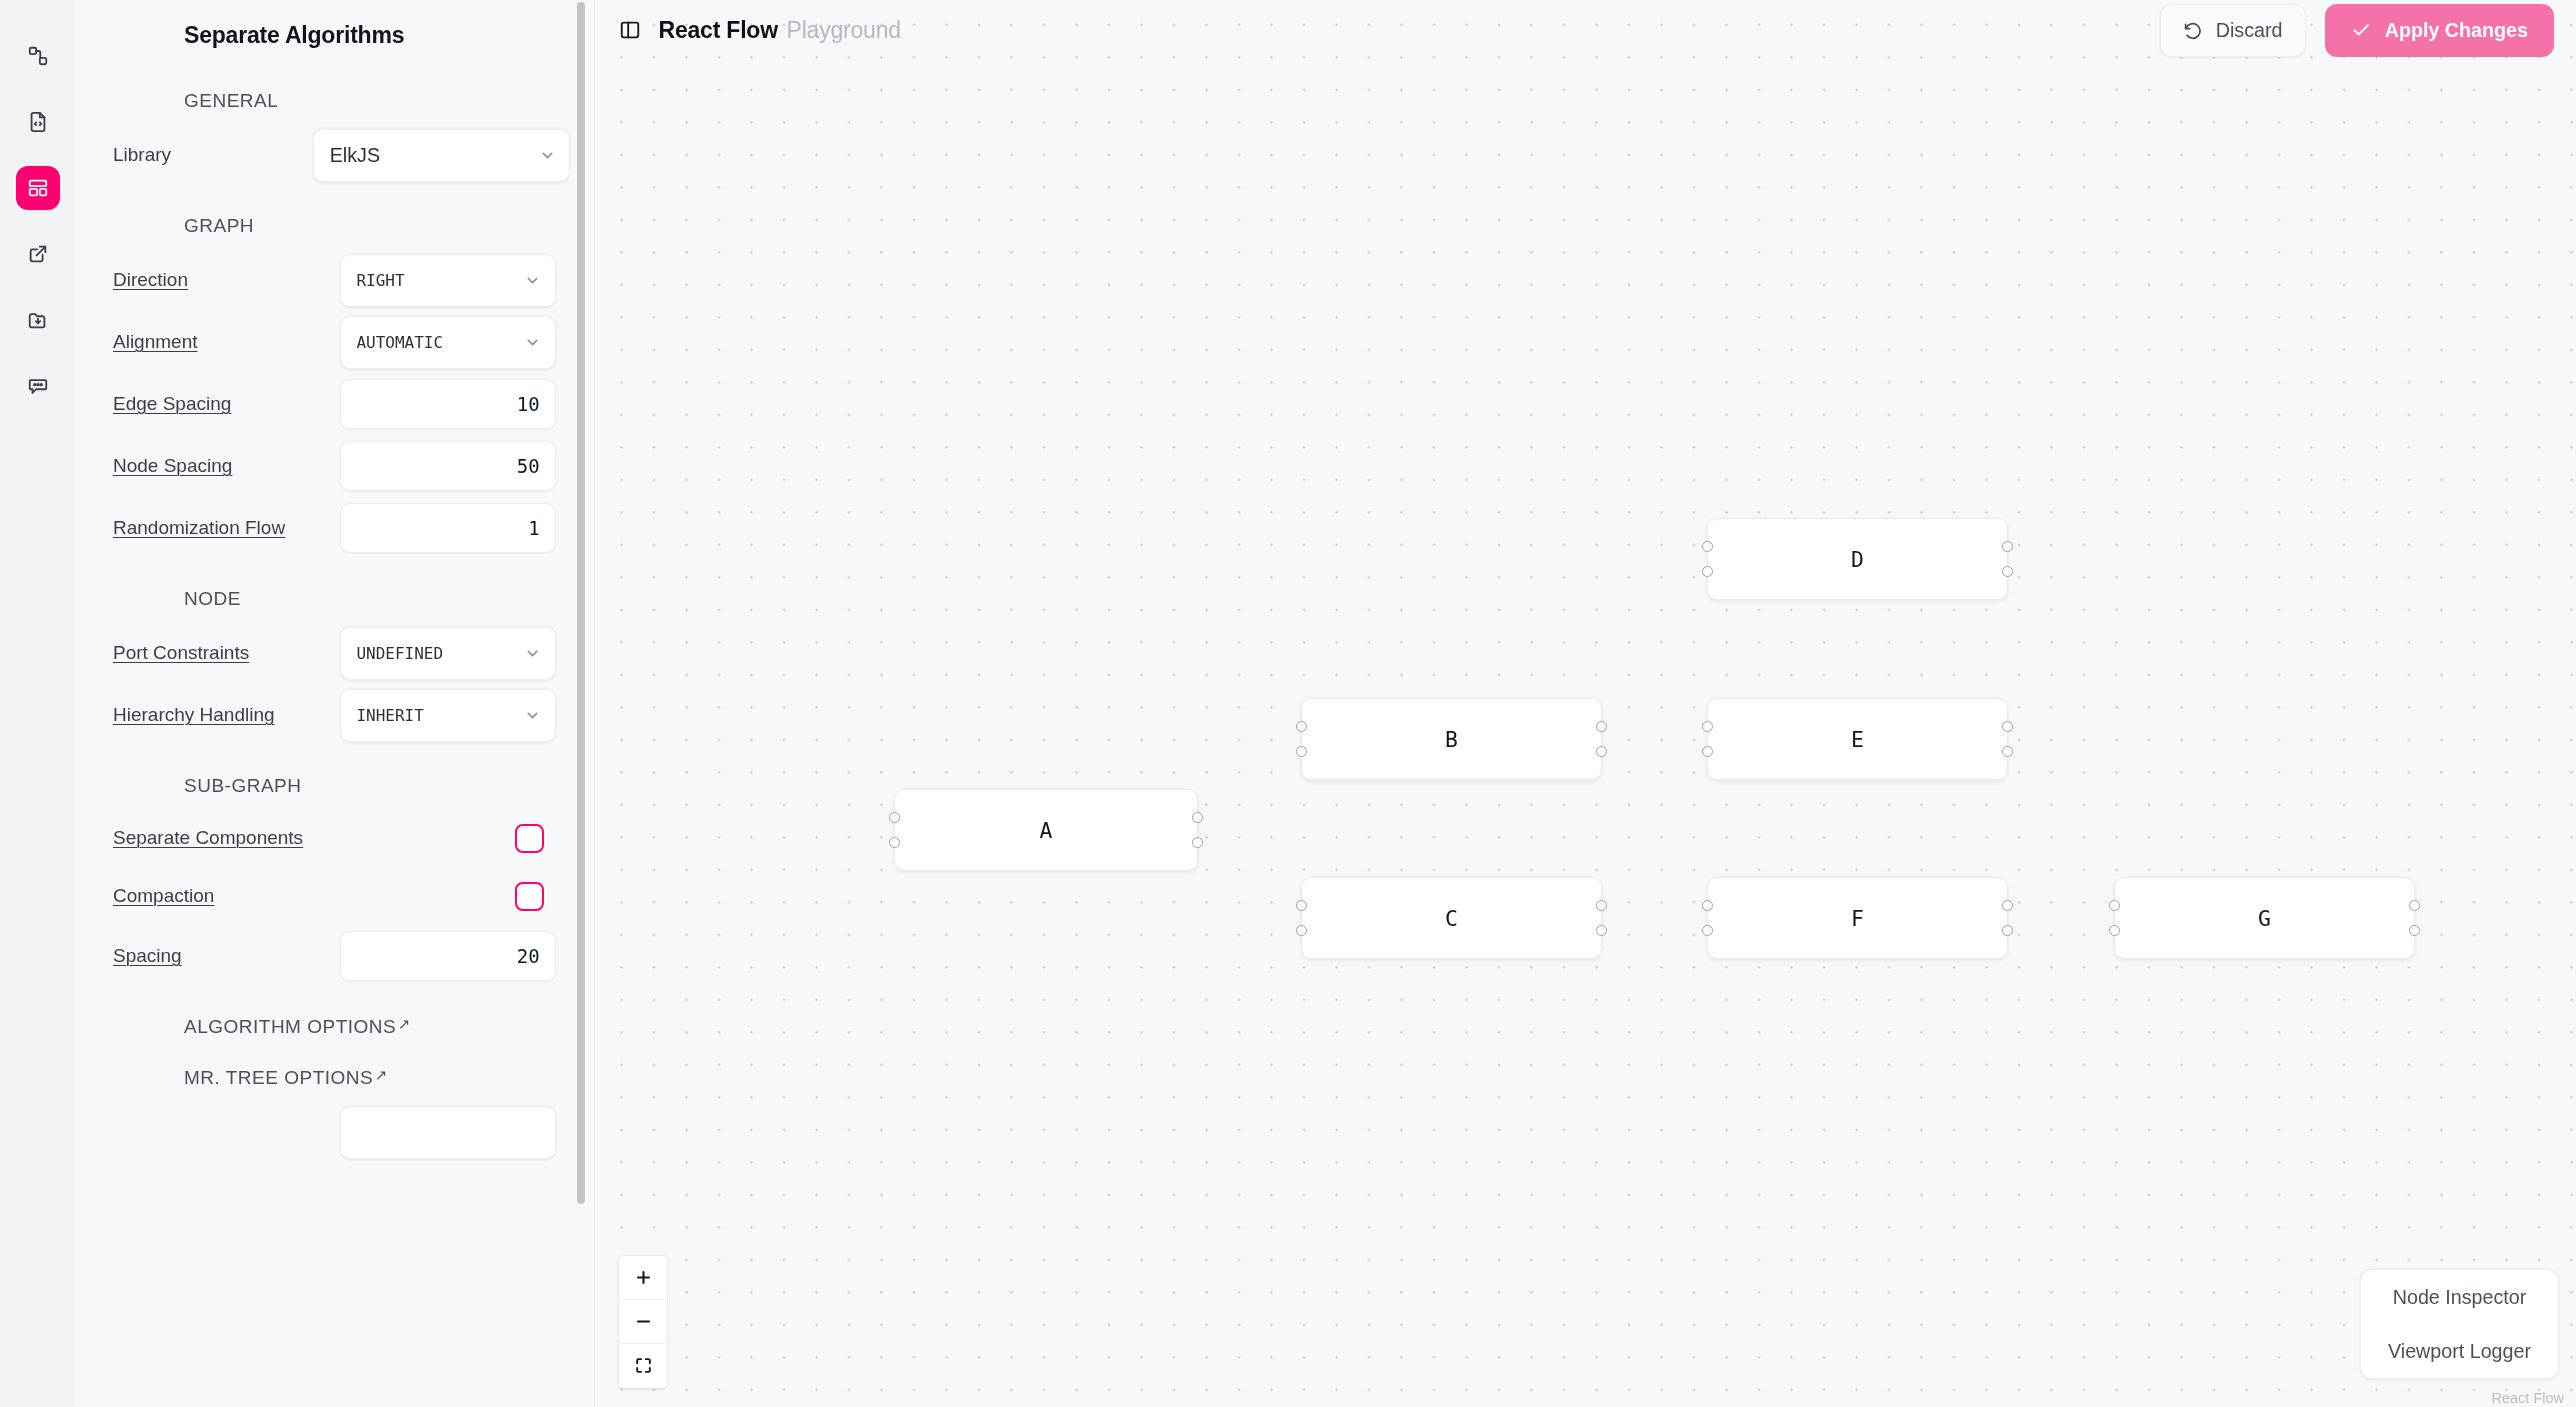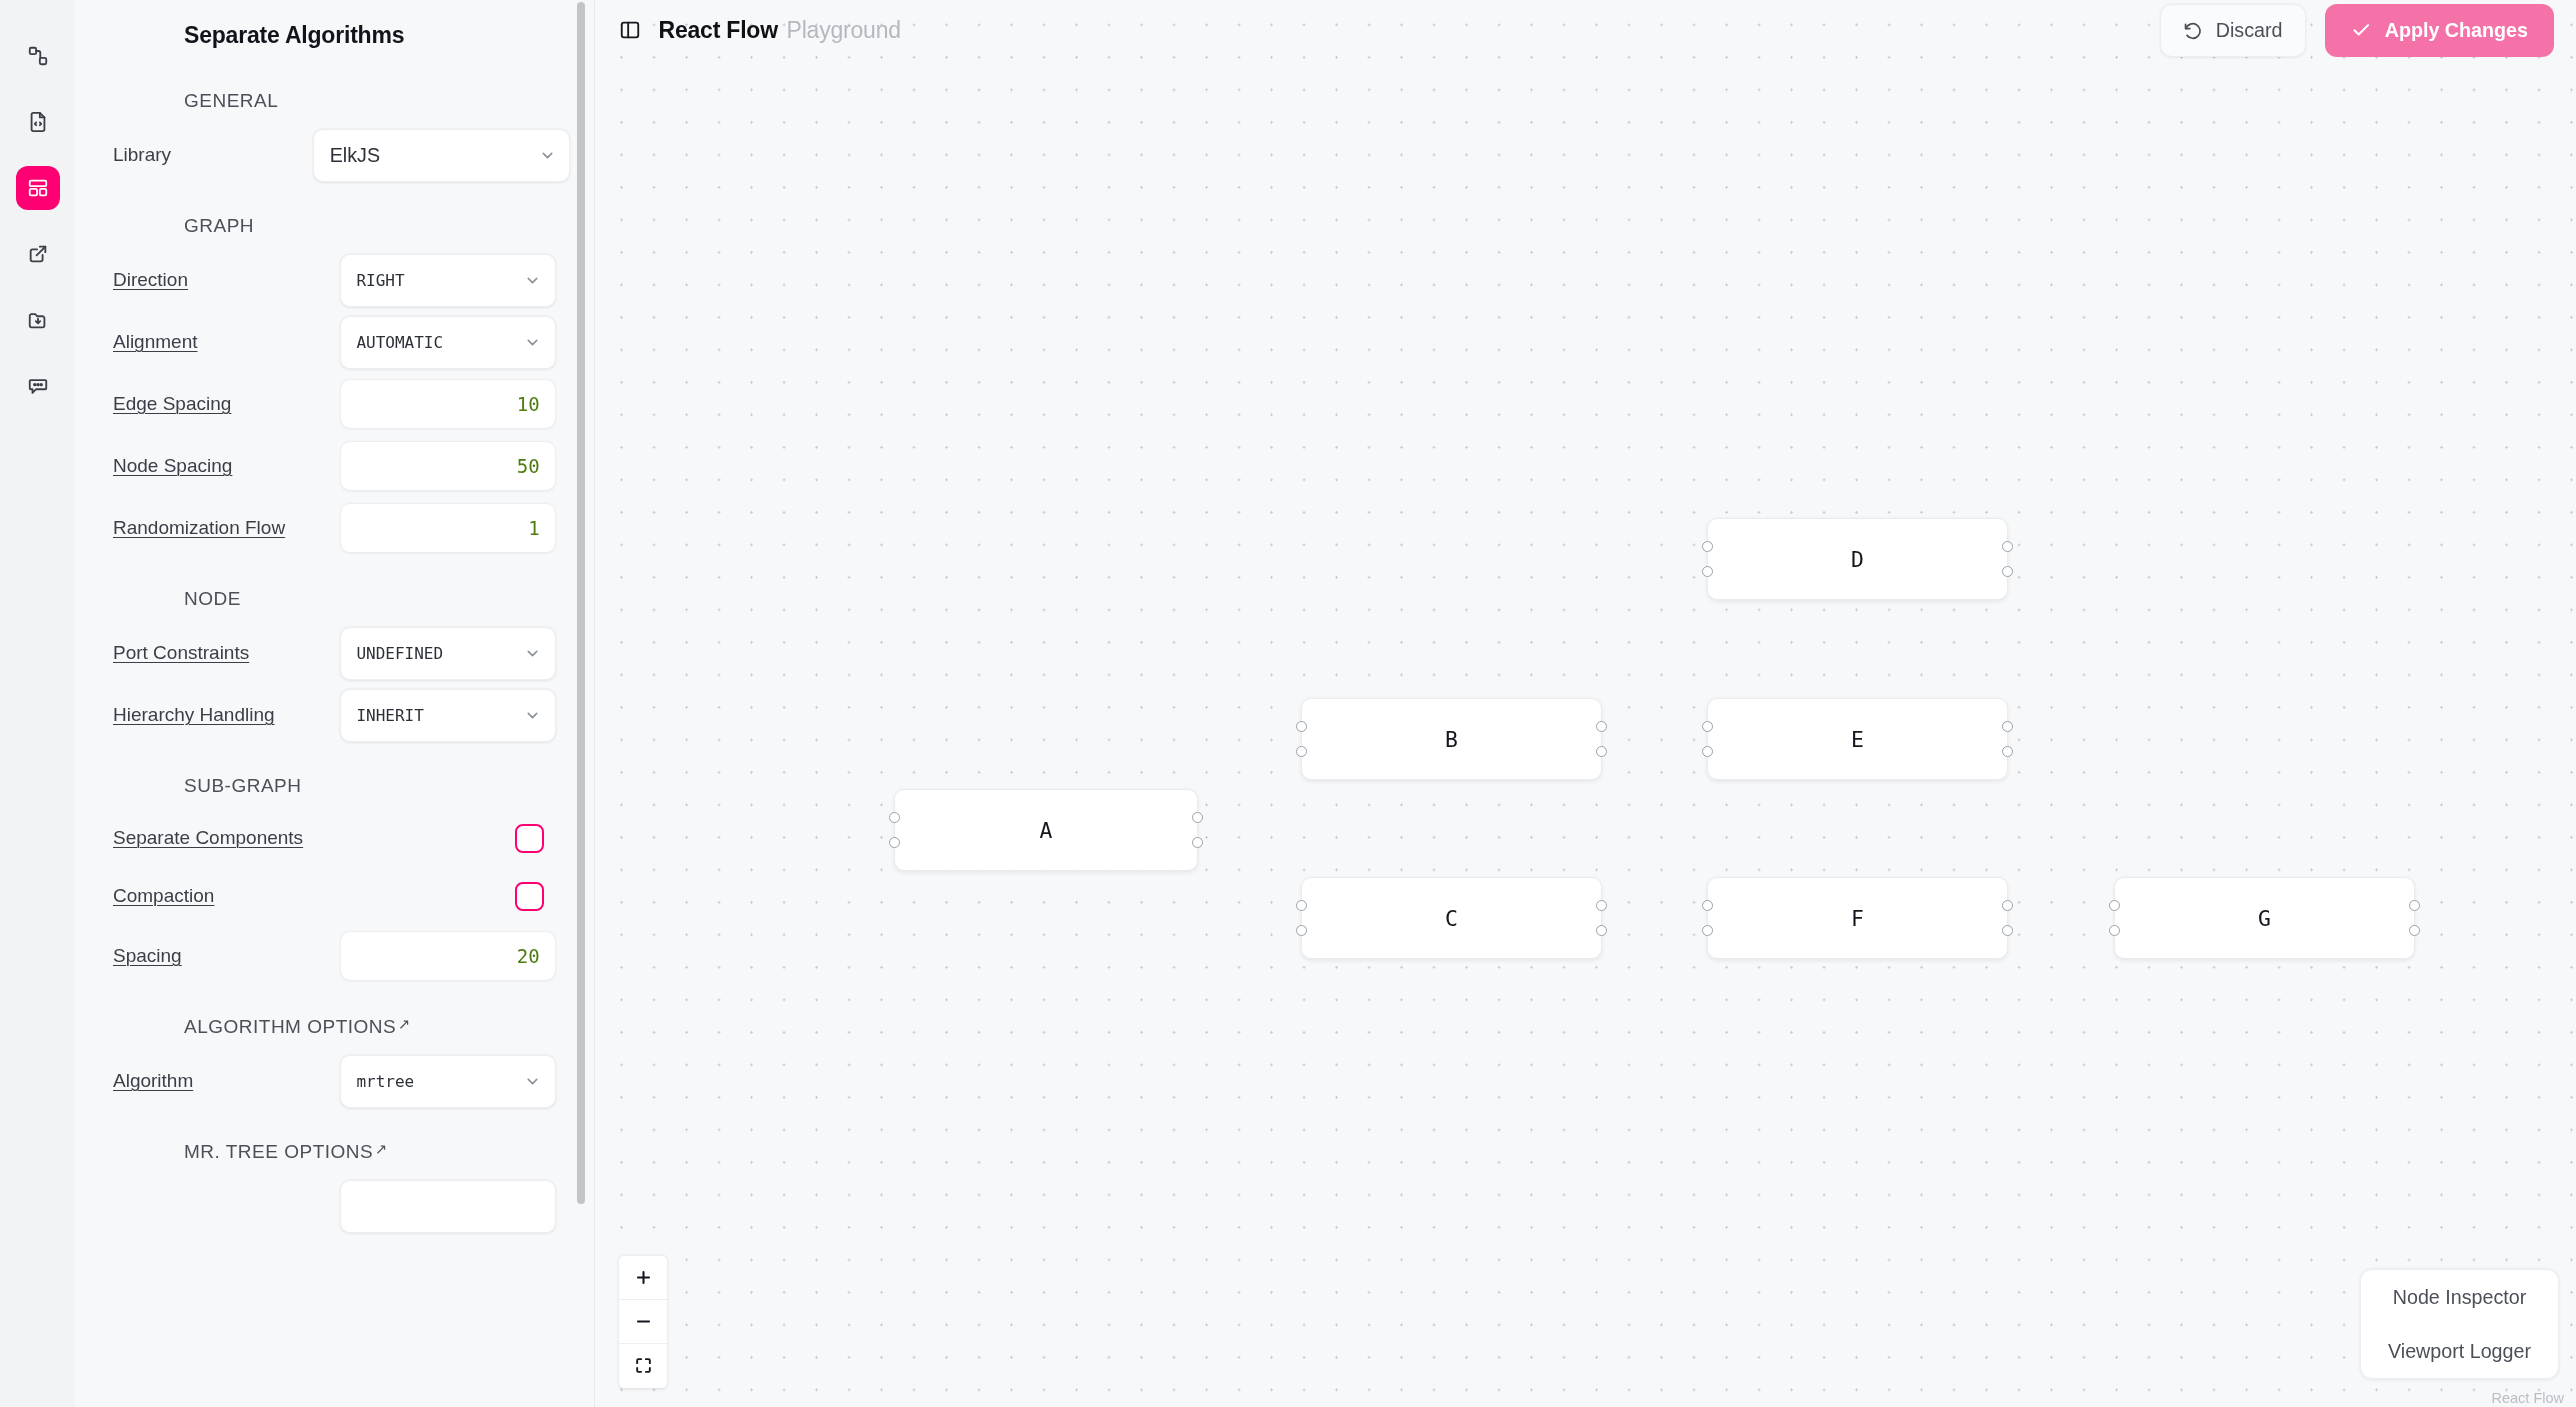--- a/index.html
+++ b/index.html
@@ -100,21 +100,21 @@
 
   .num {
     width: 216px; height: 50px;
     background: #ffffff;
     border: 0.9px solid #eceef1;
     border-radius: 10.3px;
     box-shadow: 0 0.9px 1.7px rgba(16,20,30,0.05);
     display: flex; align-items: center; justify-content: flex-end;
     padding: 0 15.4px;
     font-family: "DejaVu Sans Mono", monospace;
-    font-size: 19px; color: #4d7c0f;
+    font-size: 19px; color: #0f172a;
     cursor: text;
   }
 
   .checkbox {
     width: 29px; height: 29px;
     border: 2.6px solid #ff0072;
     border-radius: 7.7px;
     background: #fff;
     cursor: pointer;
     margin-right: 12px;
@@ -432,33 +432,20 @@
         <div class="row-label link">Spacing</div>
         <div class="ctrl-wrap">
           <div class="num">20</div>
         </div>
       </div>
 
       <div class="section-label" style="margin-top:29px">
         <span>ALGORITHM OPTIONS</span>
         <span class="arrow">↗</span>
       </div>
-      <div class="row">
-        <div class="row-label link">Algorithm</div>
-        <div class="ctrl-wrap">
-          <div class="select">
-            <span class="val">mrtree</span>
-            <span class="chev">
-              <svg viewBox="0 0 24 24" fill="none" stroke="currentColor" stroke-width="2.2" stroke-linecap="round" stroke-linejoin="round">
-                  <path d="m6 9 6 6 6-6"></path>
-                </svg>
-            </span>
-          </div>
-        </div>
-      </div>
 
       <div class="section-label" style="margin-top:29px">
         <span>MR. TREE OPTIONS</span>
         <span class="arrow">↗</span>
       </div>
       <div class="row">
         <div class="ctrl-wrap">
           <div class="select" style="height:53px"></div>
         </div>
       </div>

